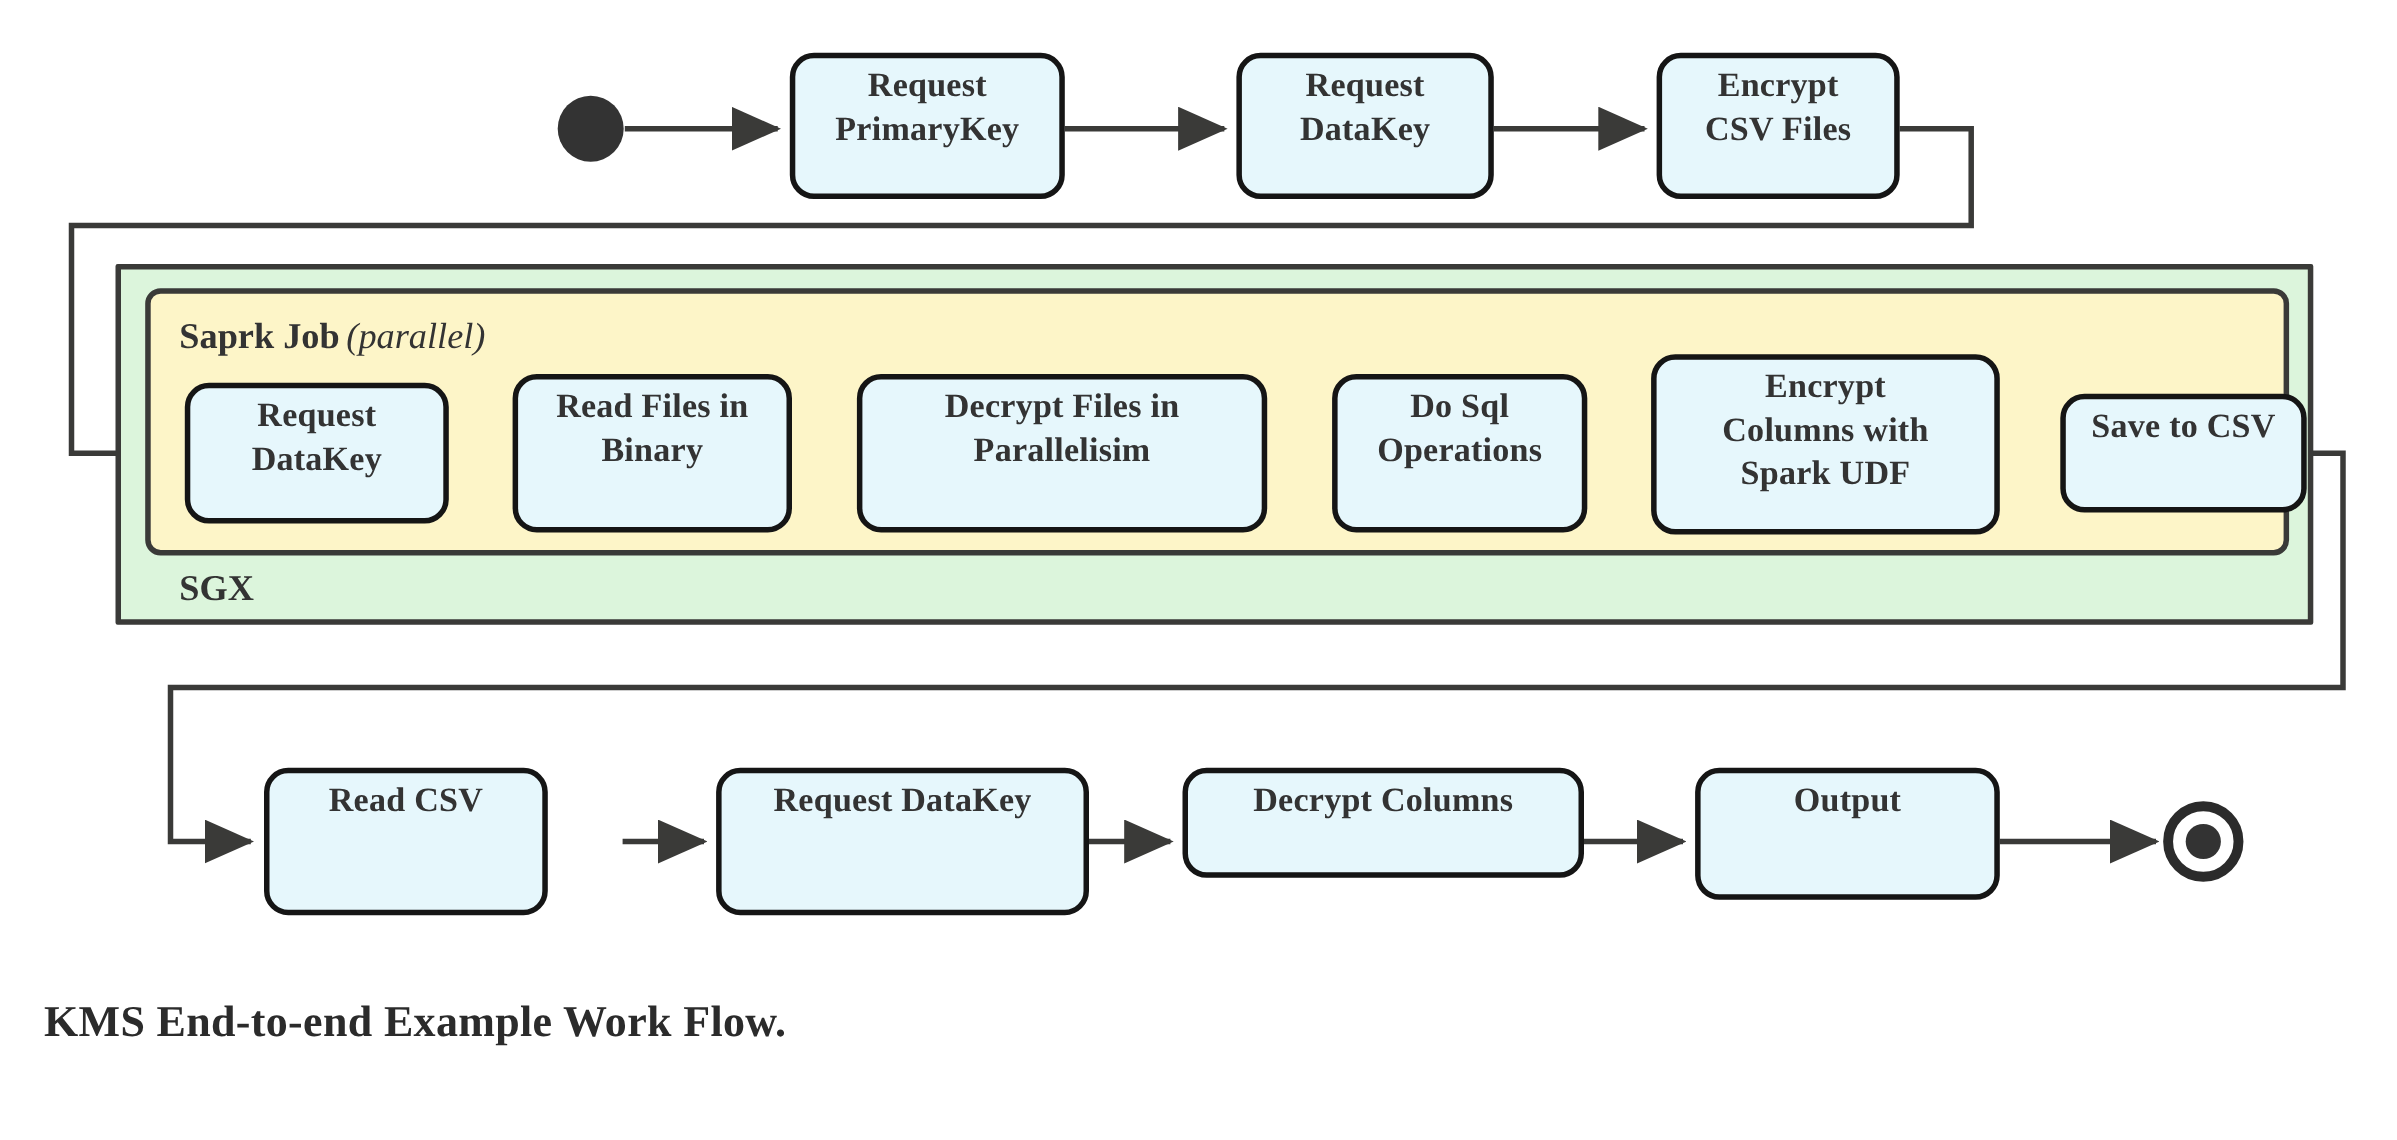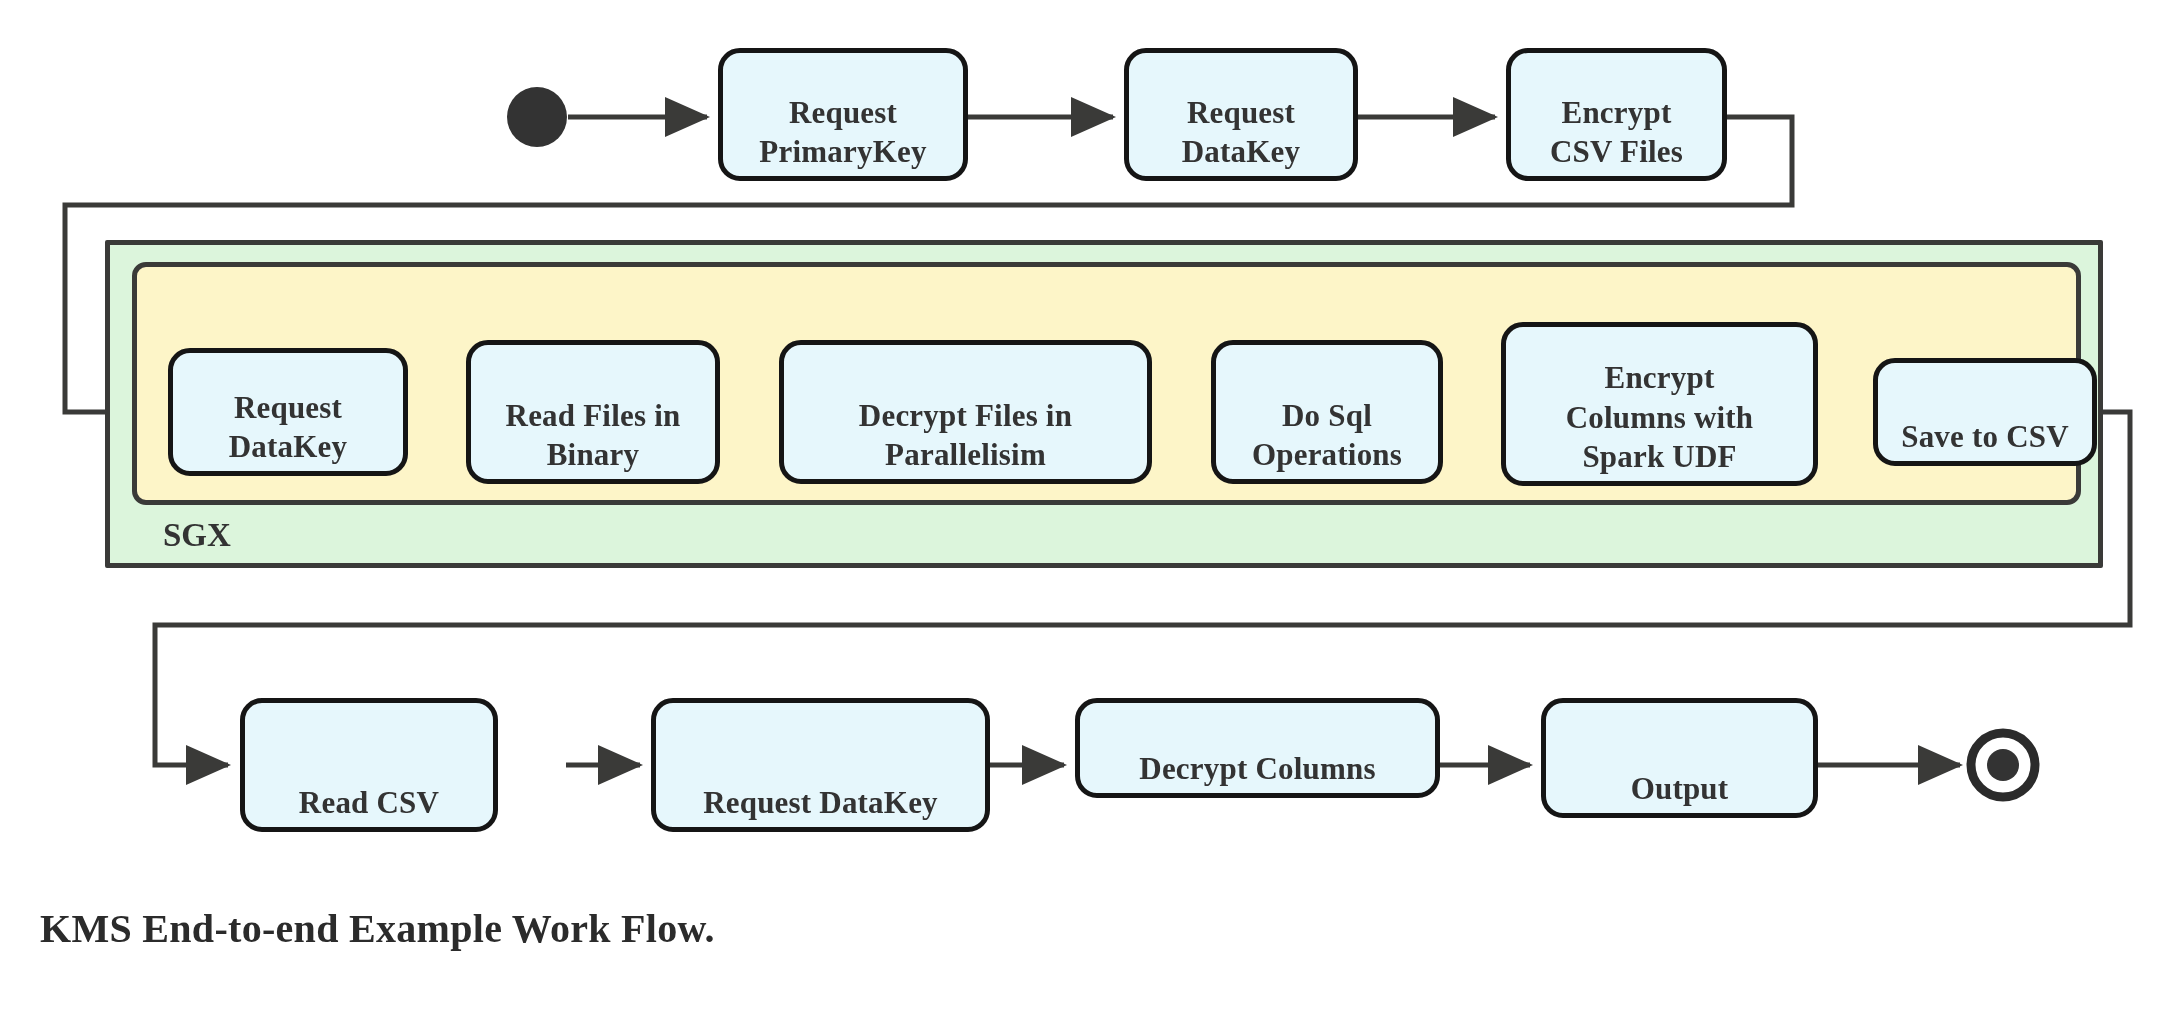--- a/index.html
+++ b/index.html
@@ -26,21 +26,21 @@
     width: 2179px;
     height: 1036px;
   }
   .node {
     position: absolute;
     box-sizing: border-box;
     background: #e6f7fc;
     border: 5px solid #151515;
     border-radius: 22px;
     display: flex;
-    align-items: flex-end;
+    align-items: flex-start;
     justify-content: center;
     text-align: center;
     color: #333333;
     font-weight: bold;
     font-size: 31px;
     line-height: 1.28;
     letter-spacing: 0.2px;
     padding: 4px 15px;
   }
   .node span { display: block; white-space: pre-line; }
@@ -122,20 +122,23 @@
     <g>
       <circle cx="2003" cy="765" r="32" fill="#ffffff" stroke="#2b2b2b" stroke-width="9"></circle>
       <circle cx="2003" cy="765" r="16" fill="#333333"></circle>
     </g>
   </svg>
 
   <div class="container-box" id="sgx-container" style="left:105px; top:240px; width:1998px; height:328px;"></div>
 
   <div class="container-box" id="spark-container" style="left:132px; top:262px; width:1949px; height:243px;"></div>
 
+  <div class="container-label" style="left:163px; top:288px;">
+    <span>Saprk Job</span><span class="paren">(parallel)</span>
+  </div>
 
   <div class="container-label" style="left:163px; top:517px;">
     <span>SGX</span>
   </div>
 
   <div class="node" style="left:718px; top:48px; width:250px; height:133px;">
     <span>Request
 PrimaryKey</span>
   </div>
   <div class="node" style="left:1124px; top:48px; width:234px; height:133px;">

